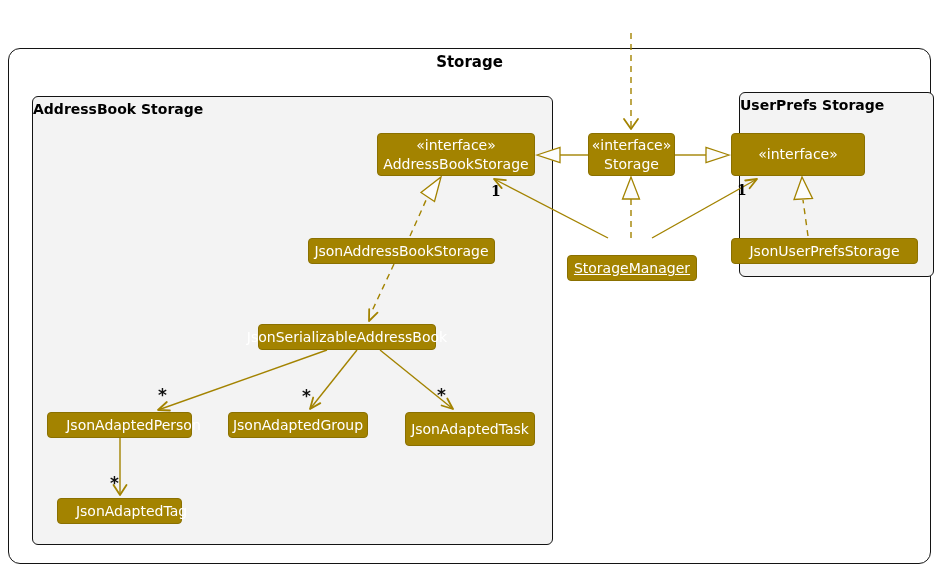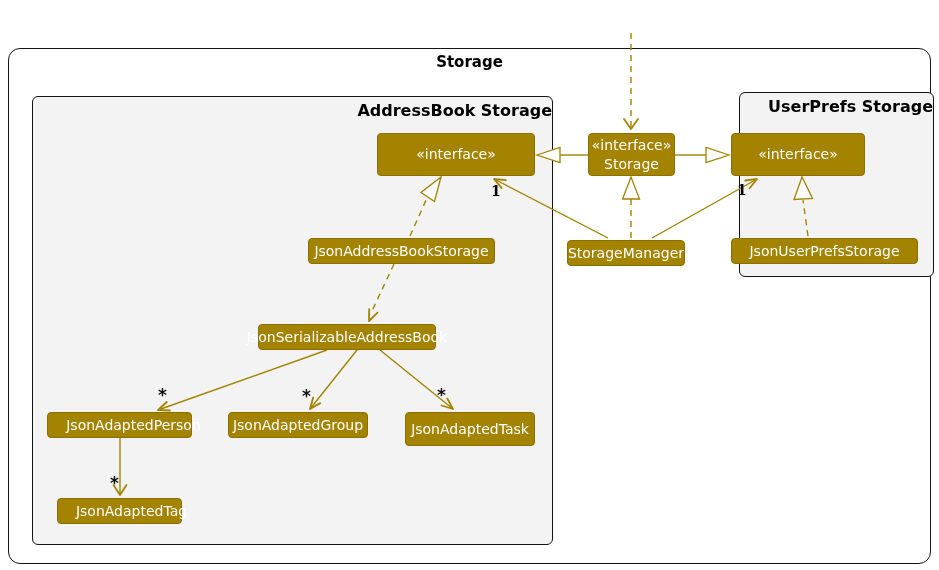--- a/index.html
+++ b/index.html
@@ -18,41 +18,41 @@
     position:absolute;left:0;top:4px;width:100%;text-align:center;
     font-weight:bold;font-size:15px;color:#000;
   }
   .pkg{
     position:absolute;background:#f3f3f3;border:1.3px solid #141414;
     border-radius:6px;box-sizing:border-box;
   }
   .pkg-ab{left:32px;top:96px;width:521px;height:449px;}
   .pkg-up{left:715px;top:92px;width:195px;height:185px;margin-left:24px;}
   .pkg-title{
-    position:absolute;left:0;top:4px;width:100%;text-align:right;
-    font-weight:bold;font-size:16px;color:#000;
+    position:absolute;left:0;top:4px;width:100%;text-align:left;
+    font-weight:bold;font-size:14px;color:#000;
   }
   
   svg.edges{position:absolute;left:0;top:0;width:939px;height:570px;z-index:2;pointer-events:none;}
   .e-line{stroke:#A38300;stroke-width:1.4;fill:none;}
   .e-dash{stroke:#A38300;stroke-width:1.4;fill:none;stroke-dasharray:6,5;}
   .e-open{stroke:#A38300;stroke-width:1.8;fill:none;stroke-linecap:round;stroke-linejoin:round;}
   .e-tri{fill:#fcfcfc;stroke:#A38300;stroke-width:1.3;}
   
   .node{
     position:absolute;z-index:3;background:#A38300;border:1px solid #8a7000;
     border-radius:4px;color:#ffffff;box-sizing:border-box;
     display:flex;flex-direction:column;justify-content:center;align-items:center;
     font-size:14px;line-height:1.32;white-space:nowrap;text-align:left;
   }
   #n-absif  {left:377px;top:133px;width:158px;height:43px;}
   #n-storage{left:588px;top:133px;width:87px; height:43px;}
   #n-upsif  {left:731px;top:133px;width:134px;height:43px;}
   #n-jabs   {left:308px;top:238px;width:187px;height:26px;}
-  #n-sm     {left:567px;top:240px;width:118px;height:26px;}
+  #n-sm     {left:567px;top:255px;width:130px;height:26px;text-decoration:underline;}
   #n-jups   {left:731px;top:238px;width:187px;height:26px;}
   #n-jsab   {left:258px;top:324px;width:178px;height:26px;}
   #n-jap    {left:47px; top:412px;width:145px;height:26px;padding-left:28px;}
   #n-jag    {left:228px;top:412px;width:140px;height:26px;}
   #n-jat    {left:405px;top:412px;width:130px;height:34px;}
   #n-jtag   {left:57px; top:498px;width:125px;height:26px;padding-left:24px;}
   
   .mult{
     position:absolute;z-index:4;color:#000;font-weight:bold;
     font-family:"DejaVu Serif","Liberation Serif",serif;font-size:14px;line-height:13px;
@@ -132,20 +132,21 @@
     <polyline class="e-open" points="441.6,405.5 453,409 447.3,398.5"></polyline>
   </g>
   <g>
     <line class="e-line" x1="120" y1="438" x2="120" y2="495"></line>
     <polyline class="e-open" points="113.5,485 120,495 126.5,485"></polyline>
   </g>
 </svg>
 
 <div class="node" id="n-absif">
   <span>«interface»</span>
+  <span>AddressBookStorage</span>
 </div>
 <div class="node" id="n-storage">
   <span>«interface»</span>
   <span>Storage</span>
 </div>
 <div class="node" id="n-upsif">
   <span>«interface»</span>
 </div>
 <div class="node" id="n-jabs">
   <span>JsonAddressBookStorage</span>

